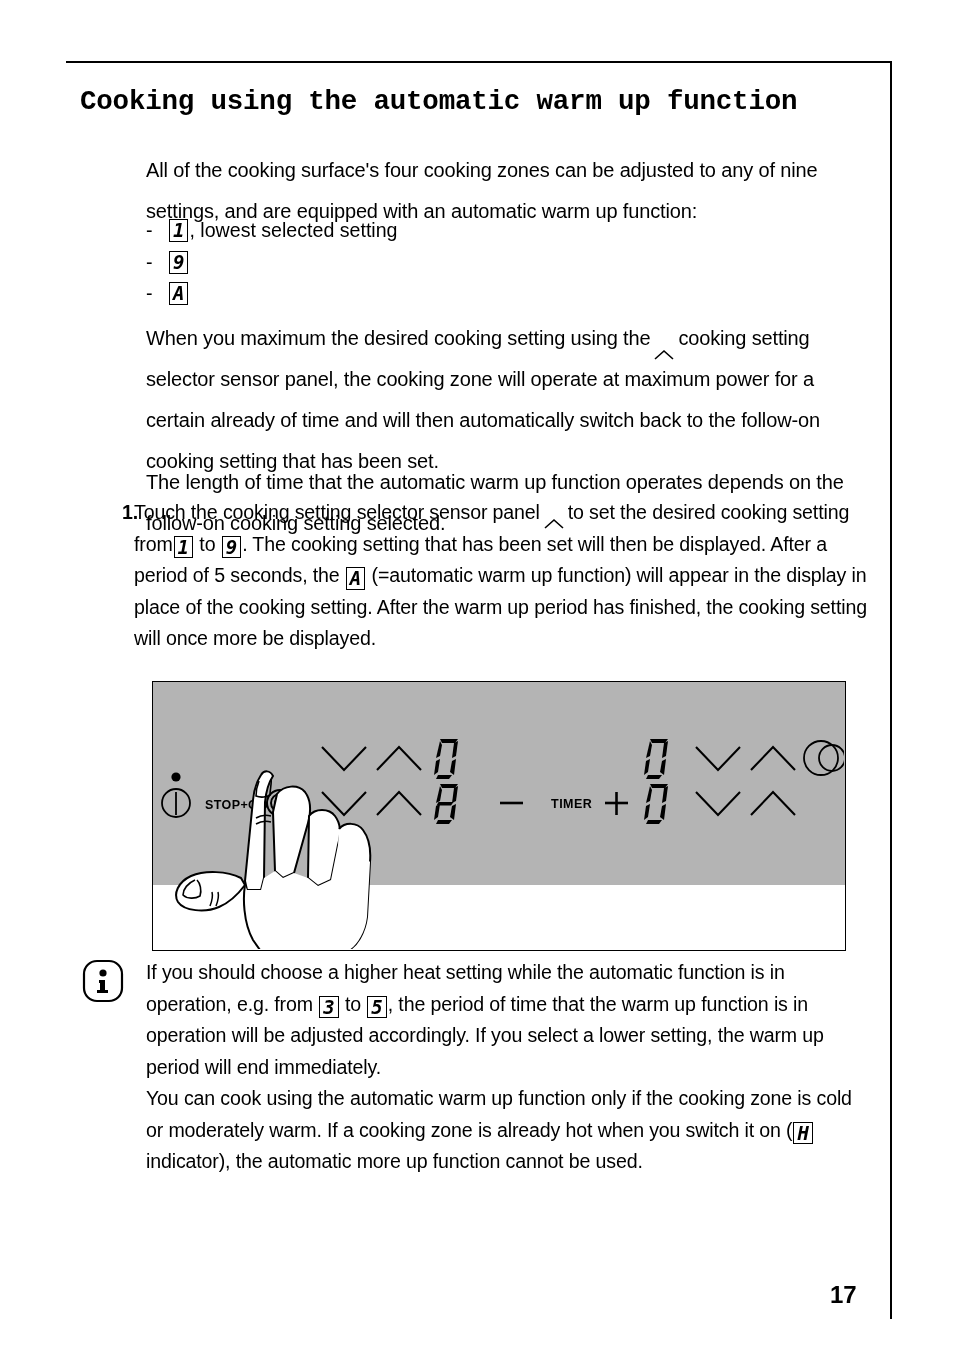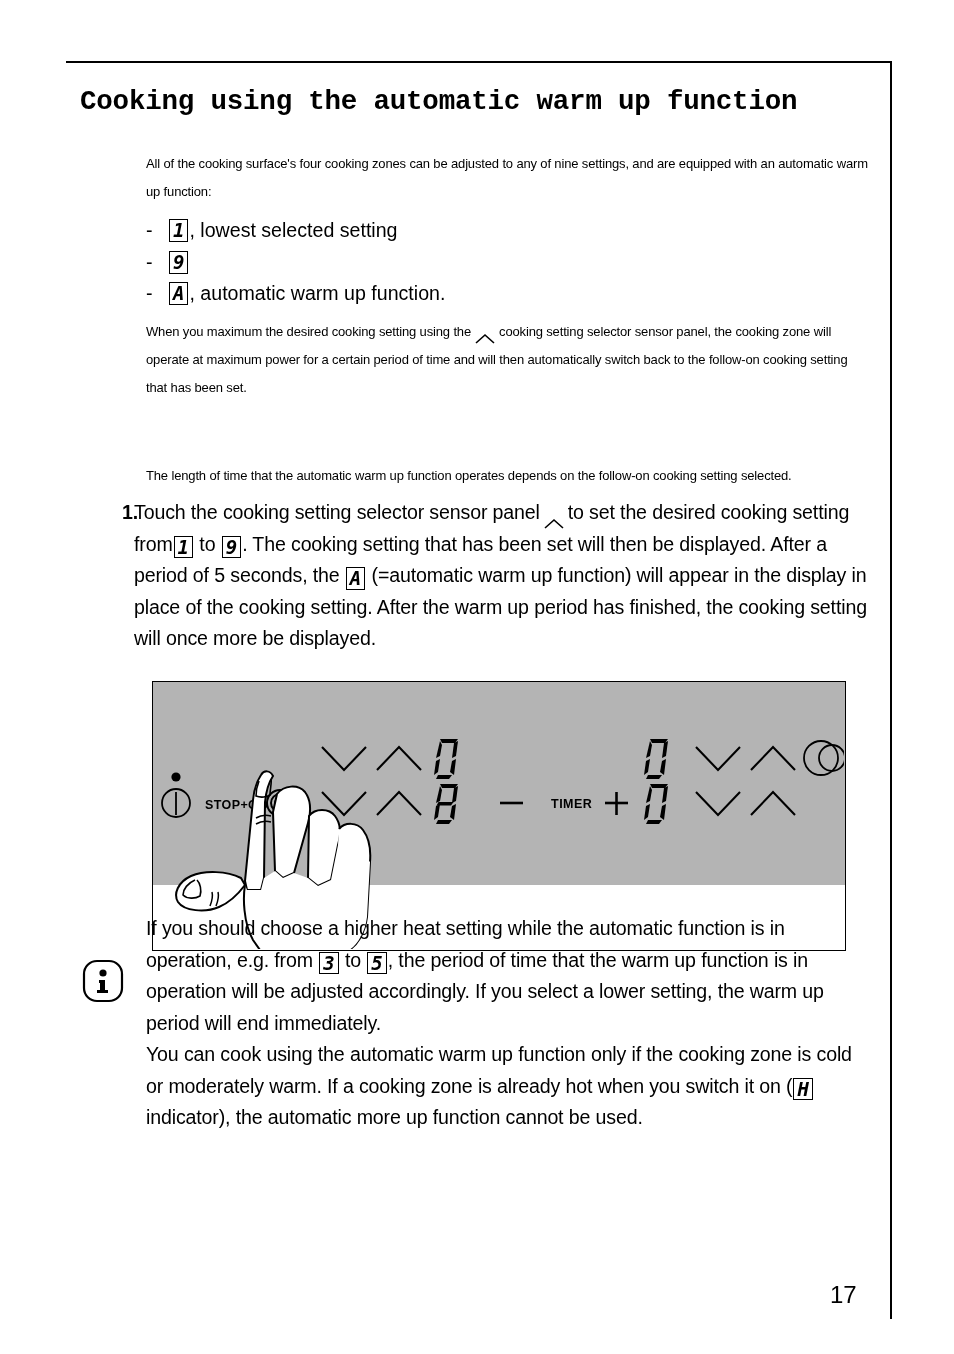--- a/index.html
+++ b/index.html
@@ -43,22 +43,22 @@
     font-weight: bold;
     letter-spacing: -0.2px;
     font-family: Liberation Mono, monospace;
     white-space: nowrap;
   }
 
   .body-block {
     position: absolute;
     left: 146px;
     width: 722px;
-    font-size: 13px;
-    line-height: 28px;
+    font-size: 20px;
+    line-height: 41px;
     letter-spacing: -0.15px;
   }
   .body-block p { margin: 0; }
 
   #intro-para { top: 150px; }
 
   
   #bullet-list {
     position: absolute;
     left: 146px;
@@ -162,35 +162,35 @@
   #info-icon {
     position: absolute;
     left: 82px;
     top: 959px;
     width: 42px;
     height: 44px;
   }
   #note-block {
     position: absolute;
     left: 146px;
-    top: 913px;
+    top: 957px;
     width: 722px;
     font-size: 19.6px;
     line-height: 31.5px;
     letter-spacing: -0.15px;
   }
   #note-block p { margin: 0; }
 
   
   #page-number {
     position: absolute;
     left: 830px;
     top: 1281px;
     font-size: 24px;
-    font-weight: normal;
+    font-weight: bold;
     font-family: "Liberation Sans", sans-serif;
   }
 </style>
 </head>
 <body>
 
 <div id="page-rule-top"></div>
 <div id="page-rule-right"></div>
 
 <h1 class="title">Cooking using the automatic warm up function</h1>
@@ -208,29 +208,28 @@
   </div>
 
   <div class="bullet-row">
     <span class="bullet-dash">-</span>
     <span class="seg-box"><span class="seg-glyph">9</span></span>
   </div>
 
   <div class="bullet-row">
     <span class="bullet-dash">-</span>
     <span class="seg-box"><span class="seg-glyph">A</span></span>
-    <span>, automatic warm up function.</span>
   </div>
 
 </div>
 
 <div class="body-block" id="middle-para">
   <p><span>When you maximum the desired cooking setting using the</span><span class="chev-inline"><svg viewBox="0 0 22 12" width="22" height="12">
           <polyline points="2,10 11,2 20,10" fill="none" stroke="#000" stroke-width="1.6"></polyline>
-        </svg></span><span>cooking setting selector sensor panel, the cooking zone will operate at maximum power for a certain period of time and will then automatically switch back to the follow-on cooking setting that has been set.</span></p>
+        </svg></span><span>cooking setting selector sensor panel, the cooking zone will operate at maximum power for a certain already of time and will then automatically switch back to the follow-on cooking setting that has been set.</span></p>
 </div>
 
 <div class="body-block" id="duration-para">
   <p>The length of time that the automatic warm up function operates depends on the follow-on cooking setting selected.</p>
 </div>
 
 <div id="step-1">
   <span class="step-num">1.</span>
   <span class="step-text"><span>Touch the cooking setting selector sensor panel</span><span class="chev-inline"><svg viewBox="0 0 22 12" width="22" height="12">
           <polyline points="2,10 11,2 20,10" fill="none" stroke="#000" stroke-width="1.6"></polyline>

